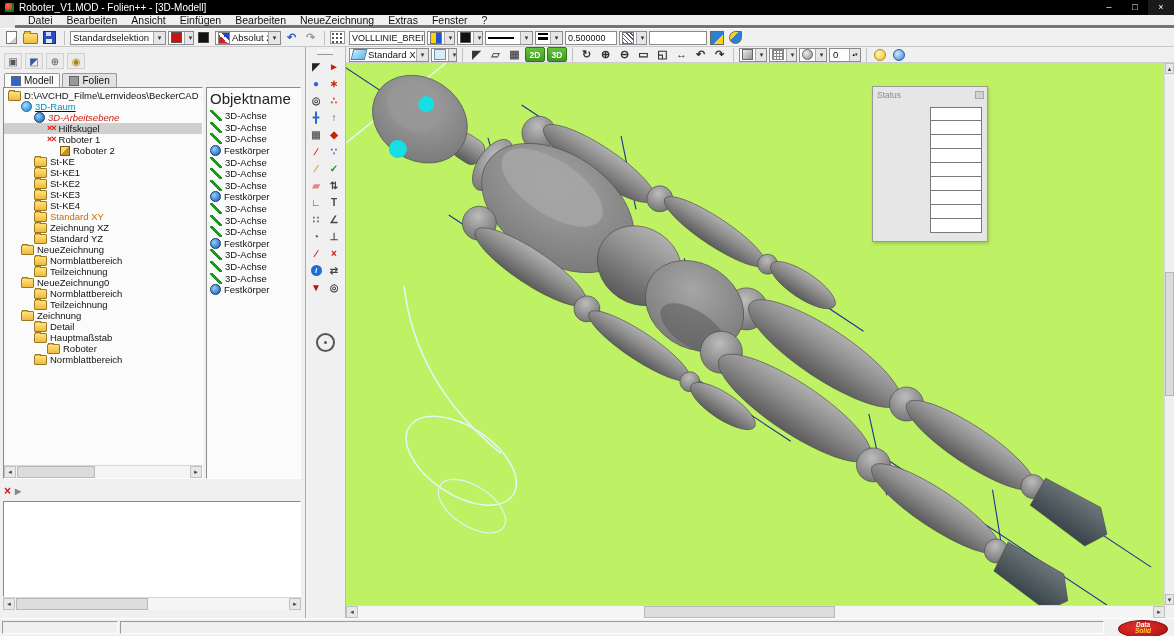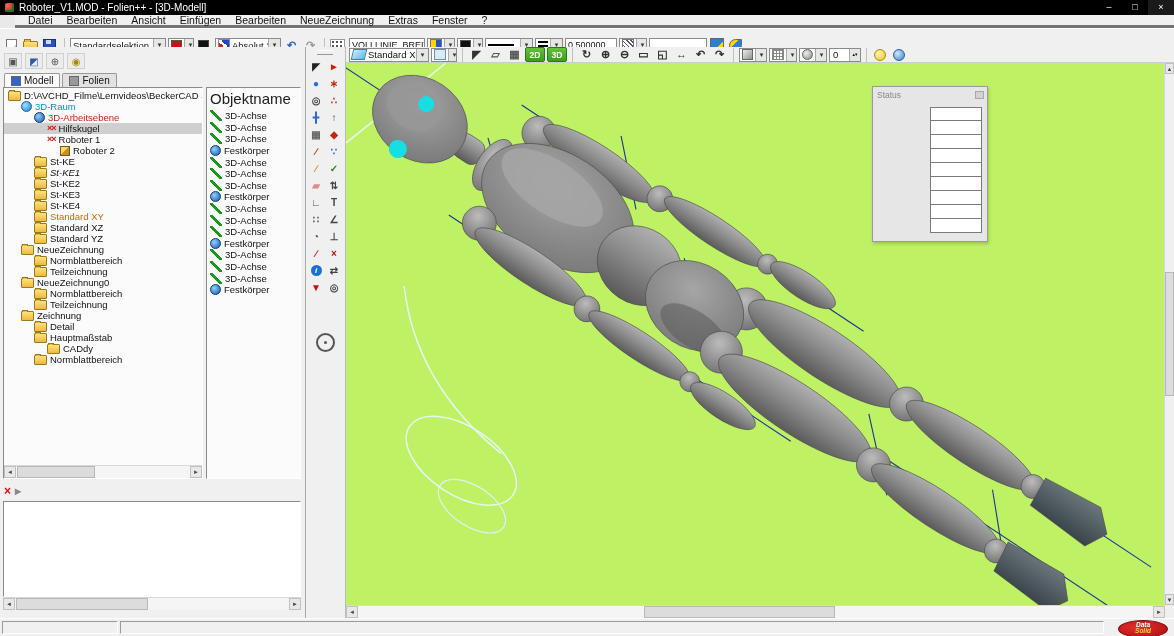--- a/index.html
+++ b/index.html
@@ -12,21 +12,21 @@
   .title-text{font-size:10px;line-height:15px;white-space:nowrap;flex:1;}
   .win-btn{width:26px;text-align:center;font-size:9px;line-height:15px;color:#fff;flex:none;cursor:default;}
   .win-btn.close{background:#1a1a1a;}
 
   
   .menubar{position:absolute;left:0;top:15px;width:100%;height:13px;background:#f0f0f0;display:flex;align-items:center;padding-left:6px;box-sizing:border-box;border-bottom:3px solid #737373;margin-left:15px;}
   .menu-item{padding:0 7px;font-size:10.5px;line-height:13px;}
 
   
   .toolbar{background:#f0f0f0;display:flex;align-items:center;gap:2px;box-sizing:border-box;}
-  .toolbar-main{position:absolute;left:0;top:28px;width:100%;height:34px;padding:0 4px;border-top:1px solid #fff;border-bottom:1px solid #c9c9c9;}
+  .toolbar-main{position:absolute;left:0;top:28px;width:100%;height:19px;padding:0 4px;border-top:1px solid #fff;border-bottom:1px solid #c9c9c9;}
   .tb-sep{width:1px;height:14px;background:#c0c0c0;margin:0 3px;flex:none;}
   .tb-btn{width:17px;height:15px;display:flex;align-items:center;justify-content:center;flex:none;}
   .tb-btn .glyph{font-size:11px;line-height:11px;font-weight:bold;}
   .combo{height:14px;background:#fff;border:1px solid #8a8a8a;display:flex;align-items:center;font-size:9.5px;padding-left:2px;box-sizing:border-box;flex:none;overflow:hidden;}
   .combo-val{flex:1;white-space:nowrap;overflow:hidden;}
   .combo-arrow{width:11px;align-self:stretch;background:#e6e6e6;border-left:1px solid #aaa;font-size:7px;display:flex;align-items:center;justify-content:center;color:#333;flex:none;}
   .swatch{width:9px;height:9px;border:1px solid #555;margin-right:2px;flex:none;}
   .tb-input{height:14px;background:#fff;border:1px solid #8a8a8a;font-size:9px;line-height:12px;padding:0 2px;box-sizing:border-box;white-space:nowrap;overflow:hidden;flex:none;}
   .tb-green{min-width:14px;height:13px;padding:0 2px;background:linear-gradient(#63c43a,#3f9a1f);color:#fff;border:1px solid #2a7a12;border-radius:2px;font-size:8.5px;font-weight:bold;display:flex;align-items:center;justify-content:center;flex:none;}
   .tb-spin{height:14px;background:#fff;border:1px solid #8a8a8a;display:flex;align-items:center;font-size:9.5px;box-sizing:border-box;flex:none;}
@@ -257,45 +257,45 @@
           <span class="tab-ic" style="background: rgb(153, 153, 153);"></span>
           <span>Folien</span>
         </div>
       </div>
     <div class="tree-box">
       <div class="tree-scroll">
           <div class="tree-row" style="padding-left: 4px;">
             <span class="ti ti-folder"></span>
             <span>D:\AVCHD_Filme\Lernvideos\BeckerCAD 3D Pro\...</span>
           </div>
-          <div class="tree-row" style="padding-left: 17px;">
+          <div class="tree-row" style="padding-left: 17px; text-decoration: underline;">
             <span class="ti ti-world"></span>
             <span style="color: rgb(0, 149, 200);">3D-Raum</span>
           </div>
           <div class="tree-row" style="padding-left: 30px;">
             <span class="ti ti-sphere"></span>
-            <span style="color: rgb(204, 34, 17);">3D-Arbeitsebene</span>
+            <span style="color: rgb(204, 34, 17); font-style: italic;">3D-Arbeitsebene</span>
           </div>
           <div class="tree-row selected" style="padding-left: 43px;">
             <span class="ti ti-xx">××</span>
             <span>Hilfskugel</span>
           </div>
           <div class="tree-row" style="padding-left: 43px;">
             <span class="ti ti-xx">××</span>
             <span>Roboter 1</span>
           </div>
           <div class="tree-row" style="padding-left: 56px;">
             <span class="ti ti-cube"></span>
             <span>Roboter 2</span>
           </div>
           <div class="tree-row" style="padding-left: 30px;">
             <span class="ti ti-folder"></span>
             <span>St-KE</span>
           </div>
-          <div class="tree-row" style="padding-left: 30px; font-style: italic;">
+          <div class="tree-row" style="padding-left: 30px;">
             <span class="ti ti-folder"></span>
             <span>St-KE1</span>
           </div>
           <div class="tree-row" style="padding-left: 30px;">
             <span class="ti ti-folder"></span>
             <span>St-KE2</span>
           </div>
           <div class="tree-row" style="padding-left: 30px;">
             <span class="ti ti-folder"></span>
             <span>St-KE3</span>
@@ -303,21 +303,21 @@
           <div class="tree-row" style="padding-left: 30px;">
             <span class="ti ti-folder"></span>
             <span>St-KE4</span>
           </div>
           <div class="tree-row" style="padding-left: 30px;">
             <span class="ti ti-folder"></span>
             <span style="color: rgb(208, 106, 0);">Standard XY</span>
           </div>
           <div class="tree-row" style="padding-left: 30px;">
             <span class="ti ti-folder"></span>
-            <span>Standard XZ</span>
+            <span>Zeichnung XZ</span>
           </div>
           <div class="tree-row" style="padding-left: 30px;">
             <span class="ti ti-folder"></span>
             <span>Standard YZ</span>
           </div>
           <div class="tree-row" style="padding-left: 17px;">
             <span class="ti ti-folder"></span>
             <span>NeueZeichnung</span>
           </div>
           <div class="tree-row" style="padding-left: 30px;">
@@ -347,21 +347,21 @@
           <div class="tree-row" style="padding-left: 30px;">
             <span class="ti ti-folder"></span>
             <span>Detail</span>
           </div>
           <div class="tree-row" style="padding-left: 30px;">
             <span class="ti ti-folder"></span>
             <span>Hauptmaßstab</span>
           </div>
           <div class="tree-row" style="padding-left: 43px;">
             <span class="ti ti-folder"></span>
-            <span>CADdy</span>
+            <span>Roboter</span>
           </div>
           <div class="tree-row" style="padding-left: 30px;">
             <span class="ti ti-folder"></span>
             <span>Normblattbereich</span>
           </div>
         </div>
       <div class="hscroll tree-hscroll">
         <span class="sb-btn">◄</span>
         <div class="sb-track">
             <div class="sb-thumb" style="left:1px;width:45%;"></div>

